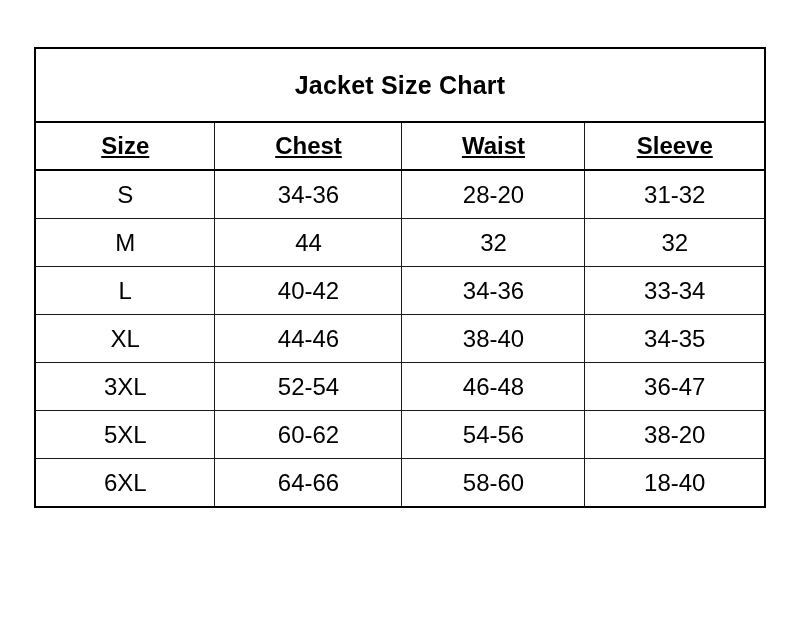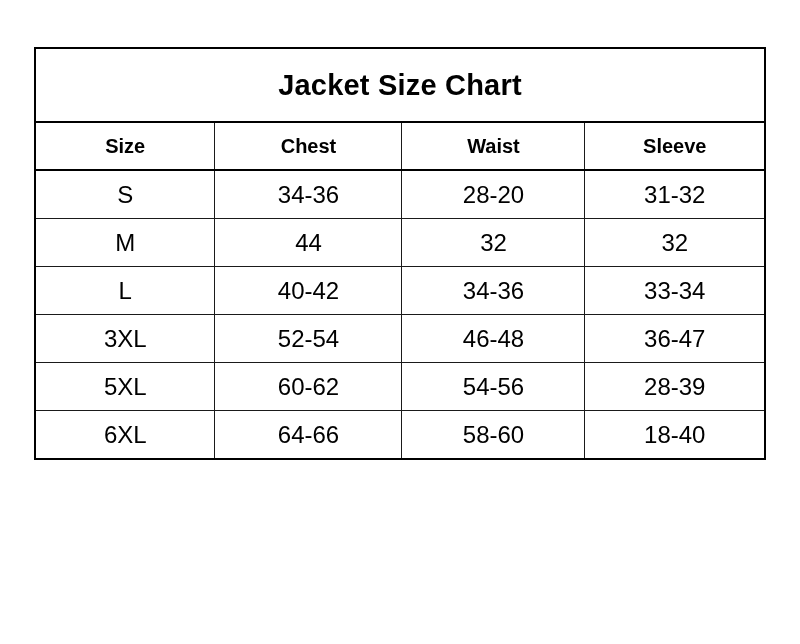--- a/index.html
+++ b/index.html
@@ -27,32 +27,33 @@
   col.c2 { width: 183px; }
   col.c3 { width: 180px; }
   th, td {
     text-align: center;
     vertical-align: middle;
     padding: 0;
     white-space: nowrap;
   }
   tr.title-row th {
     height: 72px;
-    font-size: 29px;
+    font-size: 25px;
     font-weight: bold;
     letter-spacing: 0.2px;
     border-bottom: 2px solid #000000;
   }
   tr.header-row th {
     height: 46px;
-    font-size: 20px;
+    font-size: 24px;
     font-weight: bold;
     border-left: 1px solid #1a1a1a;
     border-right: 1px solid #1a1a1a;
     border-bottom: 2px solid #000000;
+    text-decoration: underline;
   }
   tbody td {
     height: 47px;
     font-size: 24px;
     font-weight: normal;
     border: 1px solid #1a1a1a;
   }
 </style>
 </head>
 <body>
@@ -88,30 +89,36 @@
       <td>32</td>
       <td>32</td>
     </tr>
     <tr>
       <td>L</td>
       <td>40-42</td>
       <td>34-36</td>
       <td>33-34</td>
     </tr>
     <tr>
+      <td>XL</td>
+      <td>44-46</td>
+      <td>38-40</td>
+      <td>34-35</td>
+    </tr>
+    <tr>
       <td>3XL</td>
       <td>52-54</td>
       <td>46-48</td>
       <td>36-47</td>
     </tr>
     <tr>
       <td>5XL</td>
       <td>60-62</td>
       <td>54-56</td>
-      <td>28-39</td>
+      <td>38-20</td>
     </tr>
     <tr>
       <td>6XL</td>
       <td>64-66</td>
       <td>58-60</td>
       <td>18-40</td>
     </tr>
   </tbody>
 </table>
 

